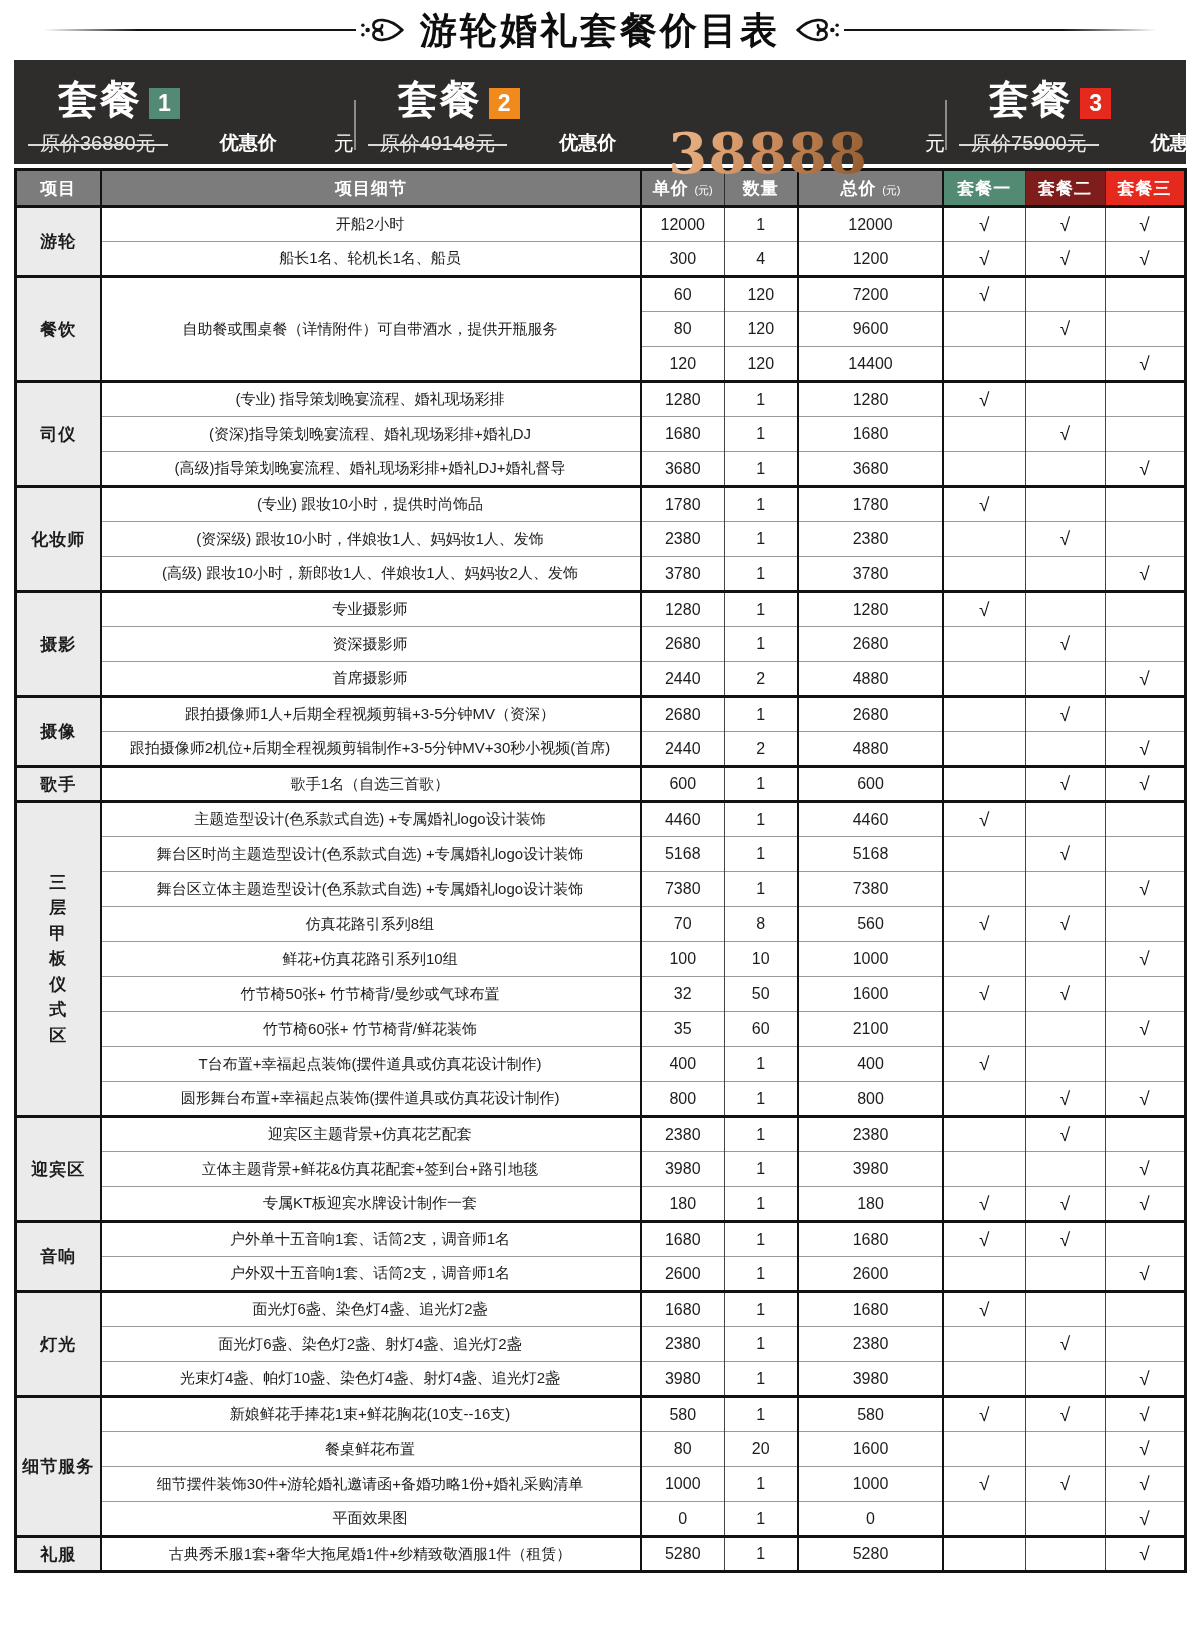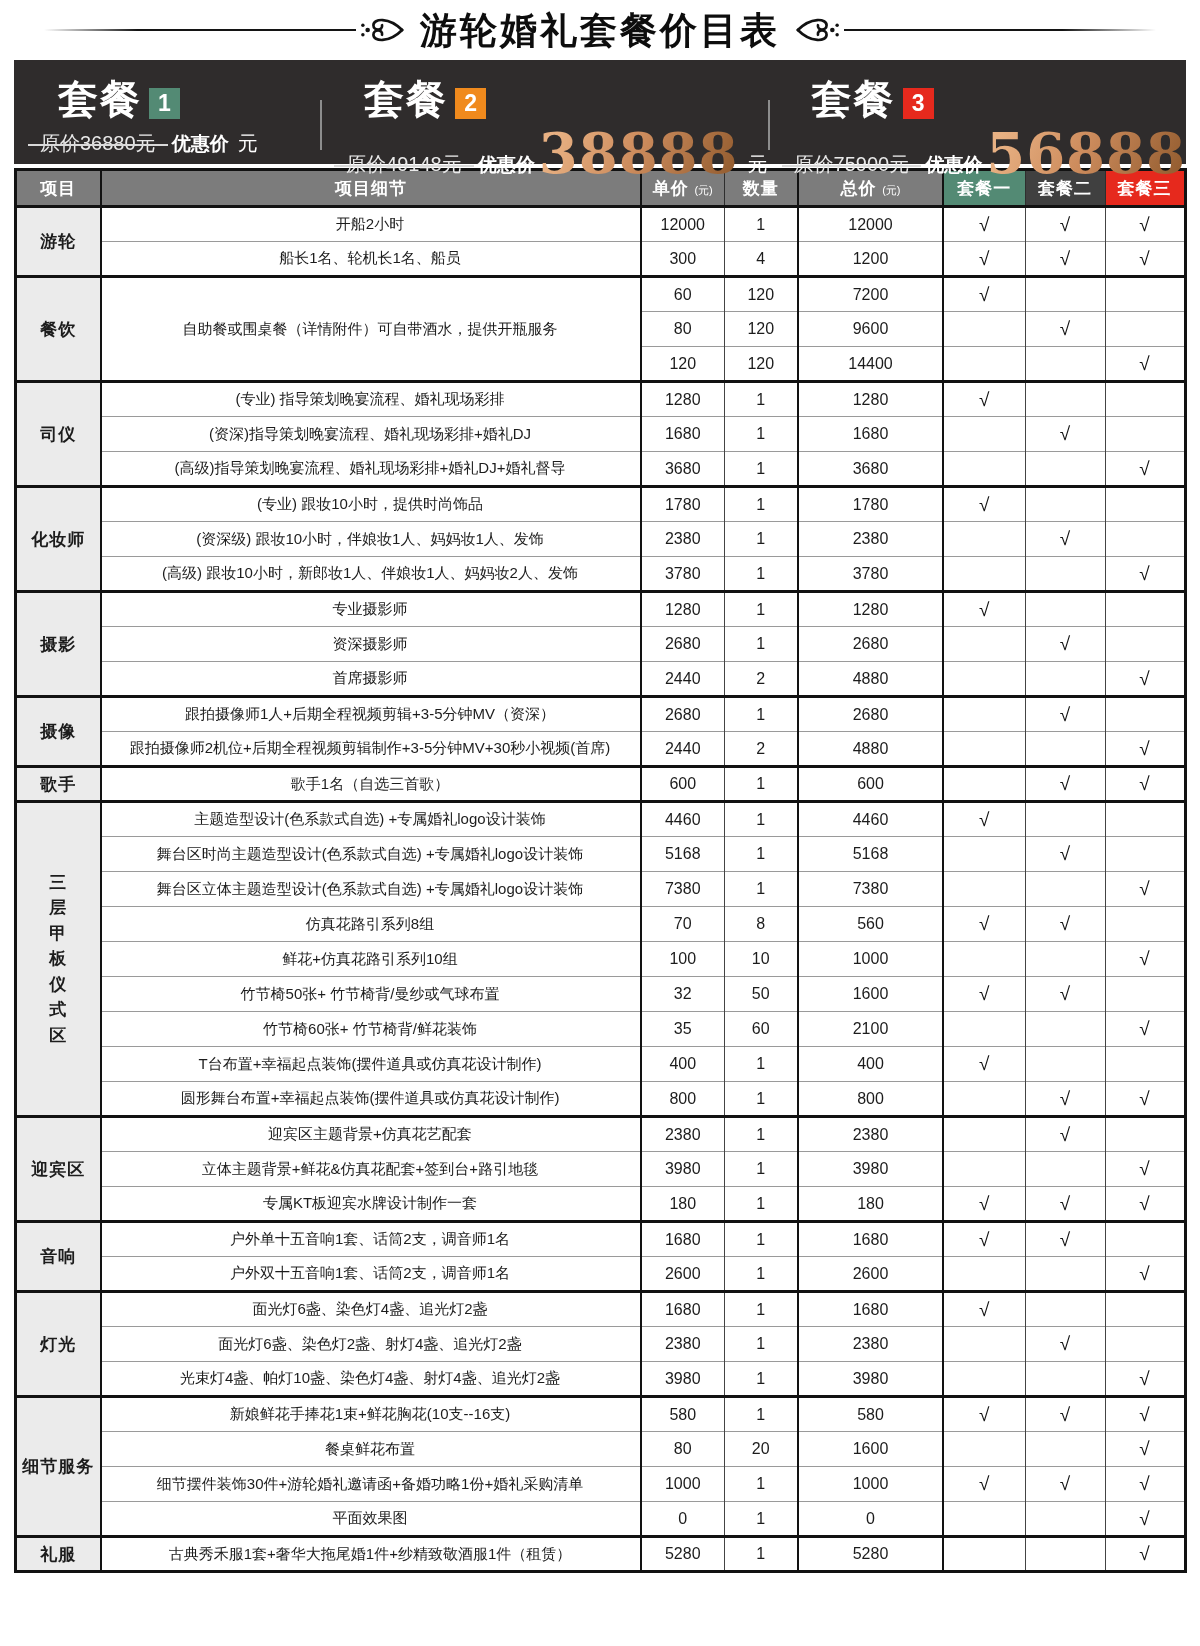--- a/index.html
+++ b/index.html
@@ -38,21 +38,21 @@
   .pkg-title-row { display:flex; align-items:flex-end; margin-left:18px; }
   .pkg-name { font-size:40px; font-weight:bold; color:#fff; line-height:1; letter-spacing:2px; }
   .pkg-badge {
     width:31px; height:31px; margin-left:7px; flex:none;
     display:flex; align-items:center; justify-content:center;
     font-size:23px; font-weight:bold; color:#fff;
   }
   .pkg1 .pkg-badge { background:#538a74; }
   .pkg2 .pkg-badge { background:#f08a1d; }
   .pkg3 .pkg-badge { background:#e6291d; }
-  .pkg-price-row { display:flex; align-items:flex-end; margin-top:11px; }
+  .pkg-price-row { display:flex; align-items:flex-start; margin-top:11px;gap:48px; }
   .orig-price { font-size:20px; color:#e9e9e9; position:relative; white-space:nowrap; }
   .orig-price::after {
     content:""; position:absolute; left:-12px; right:-12px; top:52%; height:2px; background:#d9d9d9;
   }
   .disc-label { font-size:19px; font-weight:bold; color:#fff; margin-left:16px; white-space:nowrap; }
   .big-price {
     font-family:"DejaVu Serif","Liberation Serif",serif;
     font-size:56px; font-weight:bold; line-height:.85; margin-left:4px;
     color:#c08352; letter-spacing:1px;
   }
@@ -70,21 +70,21 @@
     width:1172px; margin:4px auto 0; border-collapse:collapse; table-layout:fixed;
     border:3px solid #121212; font-size:15px;
   }
   .price-table th {
     background:#7c7c7c; color:#fff; font-size:17px; font-weight:bold;
     height:34px; border-left:1px solid #2e2e2e; border-bottom:2px solid #121212;
     padding:0; text-align:center; letter-spacing:1px;
   }
   .price-table th.b-thick { border-left:2px solid #121212; }
   .price-table th.pkg1-h { background:#538a74; }
-  .price-table th.pkg2-h { background:#404040; }
+  .price-table th.pkg2-h { background:#7f1d1d; }
   .price-table th.pkg3-h { background:#e6291d; }
   .hdr-suffix { font-size:11px; font-weight:normal; letter-spacing:0; }
 
   .price-table td {
     border-left:1px solid #444; border-top:1px solid #9a9a9a;
     height:35px; text-align:center; padding:2px 6px; box-sizing:border-box;
     background:#fff; overflow:hidden;
   }
   .price-table td.b-thick { border-left:2px solid #121212; }
   .price-table tr.group-start > td { border-top:3px solid #121212; }

